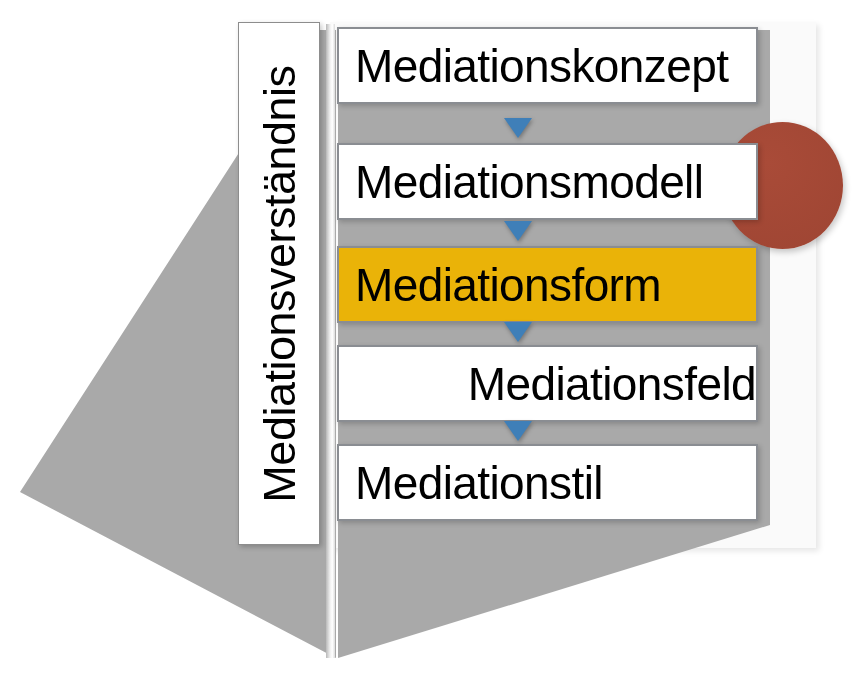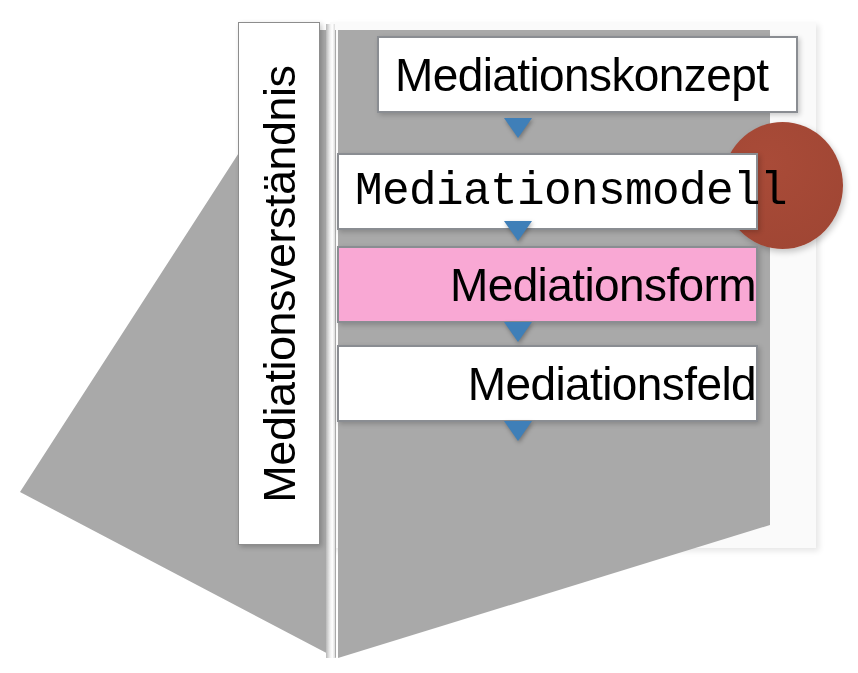--- a/index.html
+++ b/index.html
@@ -100,22 +100,22 @@
   }
   .step-label {
     font-size: 46px;
     line-height: 1;
     color: #000000;
     padding-left: 16px;
     white-space: nowrap;
     letter-spacing: -0.6px;
   }
 
-  .step-1 { top: 36px; margin-left: 40px;  }
-  .step-2 { top: 153px; font-family: Liberation Mono, monospace; }
+  .step-1 { top: 27px;  }
+  .step-2 { top: 143px; }
   .step-3 { top: 246px; }
   .step-4 { top: 345px; justify-content: flex-end; }
   .step-5 { top: 444px; }
 
   
   .arrow-down {
     position: absolute;
     left: 0;
     width: 0;
     height: 0;
@@ -163,24 +163,27 @@
   <div class="step-box step-1" style="background: rgb(255, 255, 255); border-color: rgb(138, 141, 146);">
     <span class="step-label">Mediationskonzept</span>
   </div>
   <div class="arrow-down arrow-1" style="border-top-color: rgb(63, 127, 184);"></div>
 
   <div class="step-box step-2" style="background: rgb(255, 255, 255); border-color: rgb(138, 141, 146);">
     <span class="step-label">Mediationsmodell</span>
   </div>
   <div class="arrow-down arrow-2" style="border-top-color: rgb(63, 127, 184);"></div>
 
-  <div class="step-box step-3" style="background: #f9a8d4; border-color: rgb(138, 141, 146); justify-content: flex-end;">
+  <div class="step-box step-3" style="background: #eab308; border-color: rgb(138, 141, 146);">
     <span class="step-label">Mediationsform</span>
   </div>
   <div class="arrow-down arrow-3" style="border-top-color: rgb(63, 127, 184);"></div>
 
   <div class="step-box step-4" style="background: rgb(255, 255, 255); border-color: rgb(138, 141, 146);">
     <span class="step-label">Mediationsfeld</span>
   </div>
   <div class="arrow-down arrow-4" style="border-top-color: rgb(63, 127, 184);"></div>
 
+  <div class="step-box step-5" style="background: rgb(255, 255, 255); border-color: rgb(138, 141, 146);">
+    <span class="step-label">Mediationstil</span>
+  </div>
 
 </div>
 
 </body></html>

